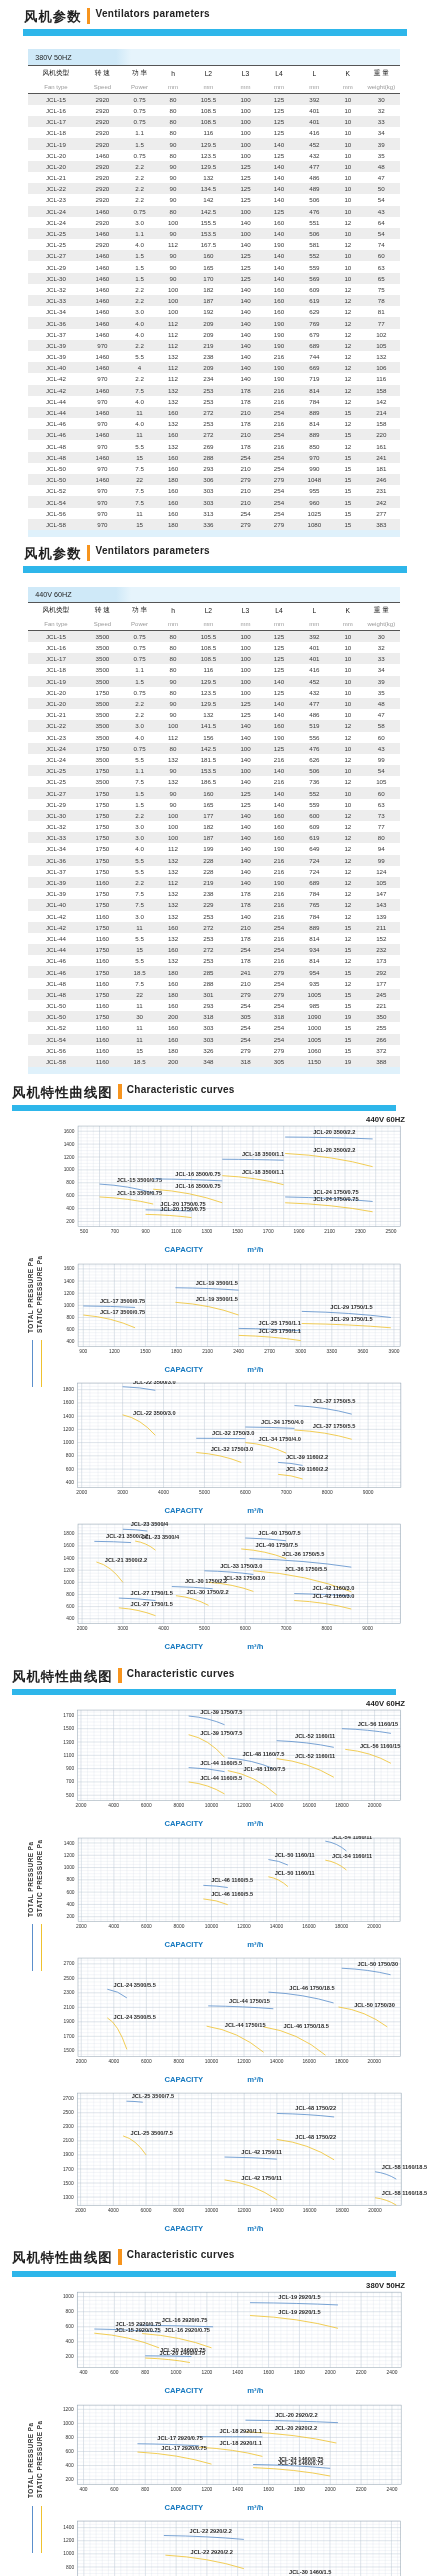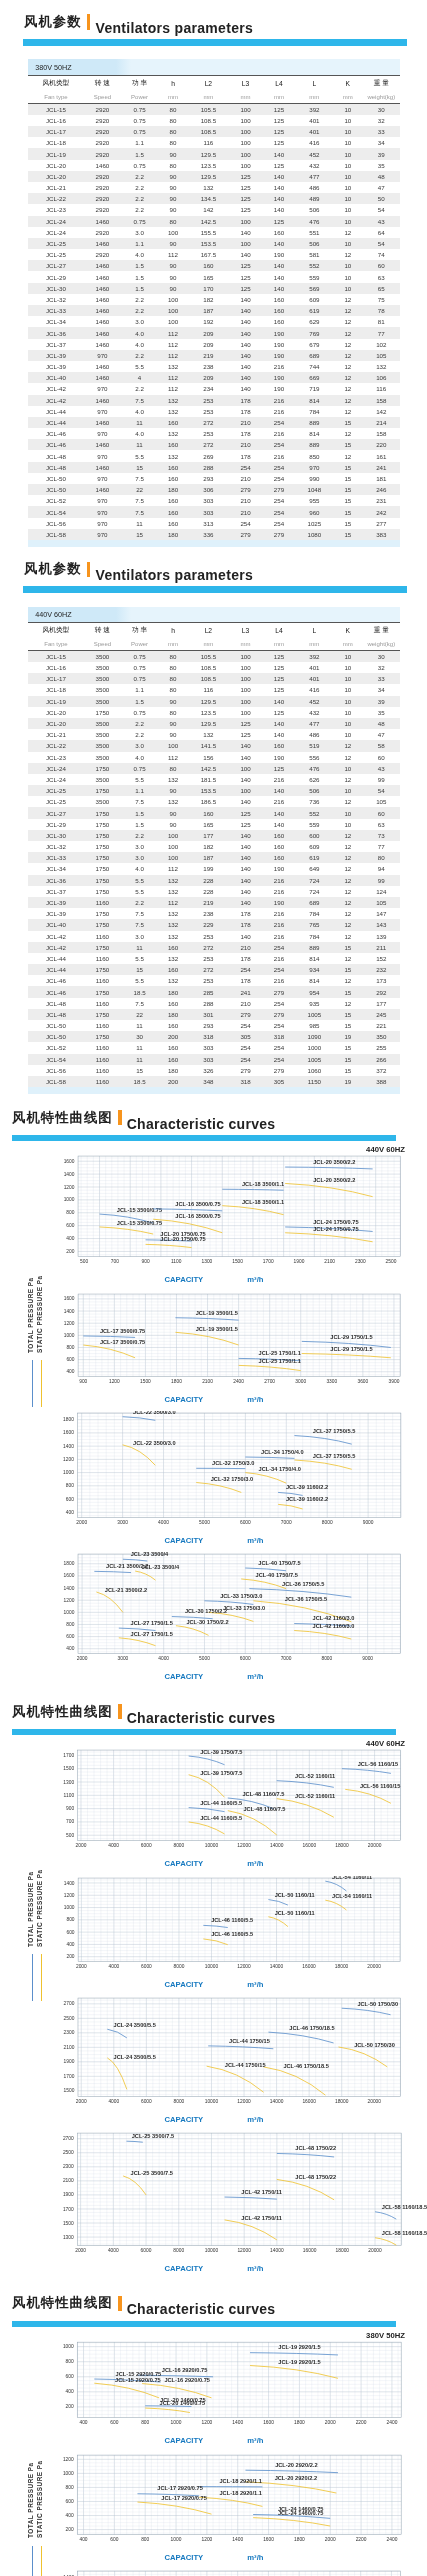--- a/index.html
+++ b/index.html
@@ -1,24 +1,24 @@
 <!DOCTYPE html>
 <html style="font-size:8.2px"><head>
 <meta charset="utf-8">
 <style>
   html,body{margin:0;padding:0;background:#fff;width:428px;}
   body{font-family:"Liberation Sans",sans-serif;color:#222;height:3290px;overflow:hidden;}
   .page{width:428px;position:relative;}
   
-  .sec-header{display:flex;align-items:center;gap:5.2px;}
+  .sec-header{display:flex;gap:5.2px;}
   .param-sec .sec-header{padding-left:24px;margin-top:8.2px;}
   .curves-sec .sec-header{padding-left:12px;margin-top:9.3px;}
   .hdr-cn{font-size:13.4px;font-weight:700;letter-spacing:1px;font-family:"DejaVu Sans",sans-serif;}
   .accent{width:3.6px;height:15.5px;background:#F7941D;display:inline-block;}
-  .hdr-en{font-size:14px;font-weight:700;letter-spacing:0.3px;margin-top:12px;}
+  .hdr-en{font-size:10px;font-weight:700;letter-spacing:0.3px;}
   .cyanbar{height:6.7px;background:#2EB6EA;margin-top:3.1px;}
   .param-sec .cyanbar{margin-left:23px;margin-right:20.6px;}
   .curves-sec .cyanbar{margin-left:12.4px;margin-right:32px;}
   .volt{font-weight:700;font-size:7.7px;text-align:right;padding-right:23px;margin-top:4.1px;}
   
   .ptable{margin:13.4px 28px 0 28px;font-size:6.2px;}
   .tab-band{height:15.5px;display:flex;align-items:center;padding-left:7.2px;font-size:7.2px;color:#1d1d1d;
     background:linear-gradient(90deg,#cfe9f8 0,#cfe9f8 88px,#e6f4fc 103px,#e6f4fc 100%);}
   .t-row{display:grid;grid-template-columns:15% 10% 10% 8% 11% 9% 9% 10% 8% 10%;align-items:center;text-align:center;}
   .t-head-cn{height:15.5px;border-top:0.5px solid #555;font-size:6.7px;color:#111;}

